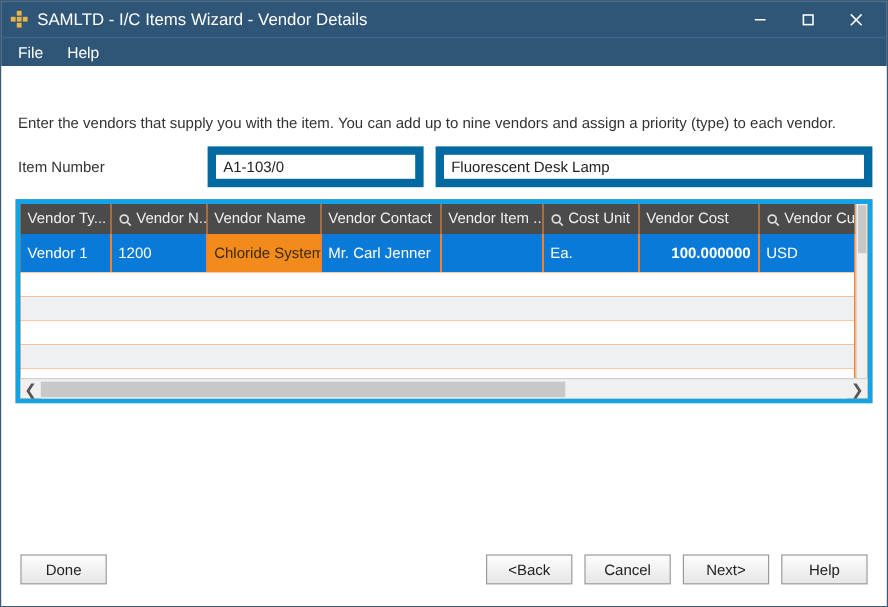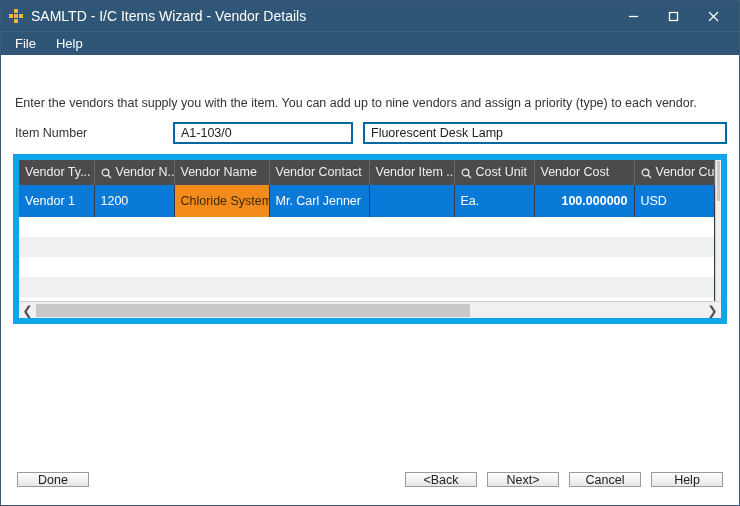--- a/index.html
+++ b/index.html
@@ -16,45 +16,45 @@
   .titlebar .title-text { font-size: 14px; flex: 1; white-space: nowrap; overflow: hidden; }
   .window-controls { display: flex; gap: 0; }
   .window-controls .wc { width: 40px; height: 30px; display: flex; align-items: center; justify-content: center; color: #fff; }
   .window-controls svg { width: 11px; height: 11px; stroke: #fff; stroke-width: 1.3; fill: none; }
   .menubar { background: #2f5577; color: #fff; height: 24px; display: flex; align-items: center; padding: 0 4px; border-top: 1px solid #3c648a; }
   .menubar .menu-item { padding: 3px 10px; font-size: 13px; text-align: center; }
   .content { flex: 1; padding: 10px 12px 8px 12px; display: flex; flex-direction: column; }
   .intro { font-size: 12.5px; padding: 4px 0 10px 2px; margin-top: 27px; }
   .row-item { display: flex; align-items: center; gap: 10px; padding: 2px 0 8px 0; }
   .row-item .lbl { width: 150px; padding-left: 2px; }
-  .txt { border: 2px solid #0369a1; height: 22px; padding: 2px 6px; background: #fff; color: #222; font-size: 12.5px; }
+  .txt { border: 7px solid #0369a1; height: 34px; padding: 2px 6px; background: #fff; color: #222; font-size: 12.5px; }
   .txt.num { width: 180px; }
   .txt.desc { flex: 1; }
-  .grid-wrap { border: 6px solid #0ea5e9; margin-top: 2px; height: 170px; display: flex; flex-direction: column; background: #0f172a; position: relative; }
+  .grid-wrap { border: 4px solid #0ea5e9; margin-top: 2px; height: 170px; display: flex; flex-direction: column; background: #f97316; position: relative; }
   .grid-body { flex: 1; display: flex; overflow: hidden; position: relative; }
   .grid { flex: 1; border-collapse: collapse; table-layout: fixed; width: 100%; font-size: 12.5px; }
   .grid th { background: #4b4b4b; color: #eee; font-weight: normal; text-align: left; padding: 5px 6px; border-right: 1px solid #6a6a6a; height: 24px; white-space: nowrap; overflow: hidden; position: relative; }
   .grid th.num { }
   .grid th .mag { display: inline-block; vertical-align: middle; margin-right: 4px; }
   .grid th .mag svg { width: 11px; height: 11px; stroke: #ddd; stroke-width: 1.4; fill: none; vertical-align: middle; }
   .grid td { padding: 9px 6px; height: 20px; border-right: 1px solid rgba(255,255,255,0.15); white-space: nowrap; overflow: hidden; }
   .grid tr.sel td { background: #0a7ad9; color: #fff; }
   .grid tr.sel td.active { background: #f28b1c; color: #3a2a0a; }
   .grid tr.empty td { background: #fff; }
   .grid tr.empty.alt td { background: #eef0f2; }
   .grid td.num { text-align: right; font-weight: bold; }
   .vscroll { width: 17px; background: #f0f0f0; border-left: 1px solid #d0d0d0; display: flex; flex-direction: column; }
   .vscroll .thumb { background: #c8c8c8; flex: 0 0 40px; margin: 1px; }
   .hscroll { height: 17px; background: #f0f0f0; border-top: 1px solid #d0d0d0; display: flex; align-items: center; }
   .hscroll .arrow { width: 17px; height: 17px; display: flex; align-items: center; justify-content: center; color: #555; }
   .hscroll .track { flex: 1; height: 15px; background: #f0f0f0; position: relative; }
   .hscroll .track .thumb { position: absolute; left: 0; top: 1px; height: 13px; width: 65%; background: #c8c8c8; }
   .btnbar { display: flex; padding: 10px 4px 10px 4px; gap: 10px; }
   .btnbar .spacer { flex: 1; }
-  .btn { min-width: 72px; height: 15px; border: 1px solid #9a9a9a; background: linear-gradient(#fdfdfd, #e6e6e6); font-size: 12.5px; color: #222; padding: 0 14px; display: flex; align-items: center; justify-content: center; cursor: default; }
+  .btn { min-width: 72px; height: 25px; border: 1px solid #9a9a9a; background: linear-gradient(#fdfdfd, #e6e6e6); font-size: 12.5px; color: #222; padding: 0 14px; display: flex; align-items: center; justify-content: center; cursor: default; }
 </style>
 </head>
 <body>
 
 <div class="window">
 
   <div class="titlebar">
     <div class="app-icon">
       <span class="b1"></span>
         <span class="b2"></span>
@@ -171,18 +171,18 @@
         <div class="arrow">❯</div>
       </div>
     </div>
 
     <div style="flex:1"></div>
 
     <div class="btnbar">
       <div class="btn">Done</div>
       <div class="spacer"></div>
       <div class="btn">&lt;Back</div>
+      <div class="btn">Cancel</div>
       <div class="btn">Next&gt;</div>
-      <div class="btn">Cancel</div>
       <div class="btn">Help</div>
     </div>
   </div>
 </div>
 
 </body></html>

